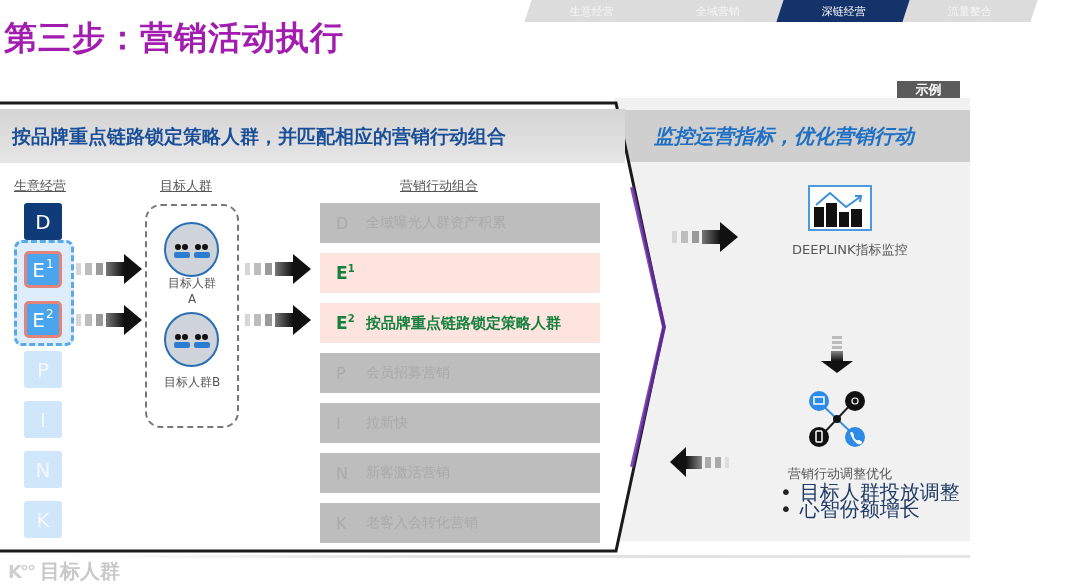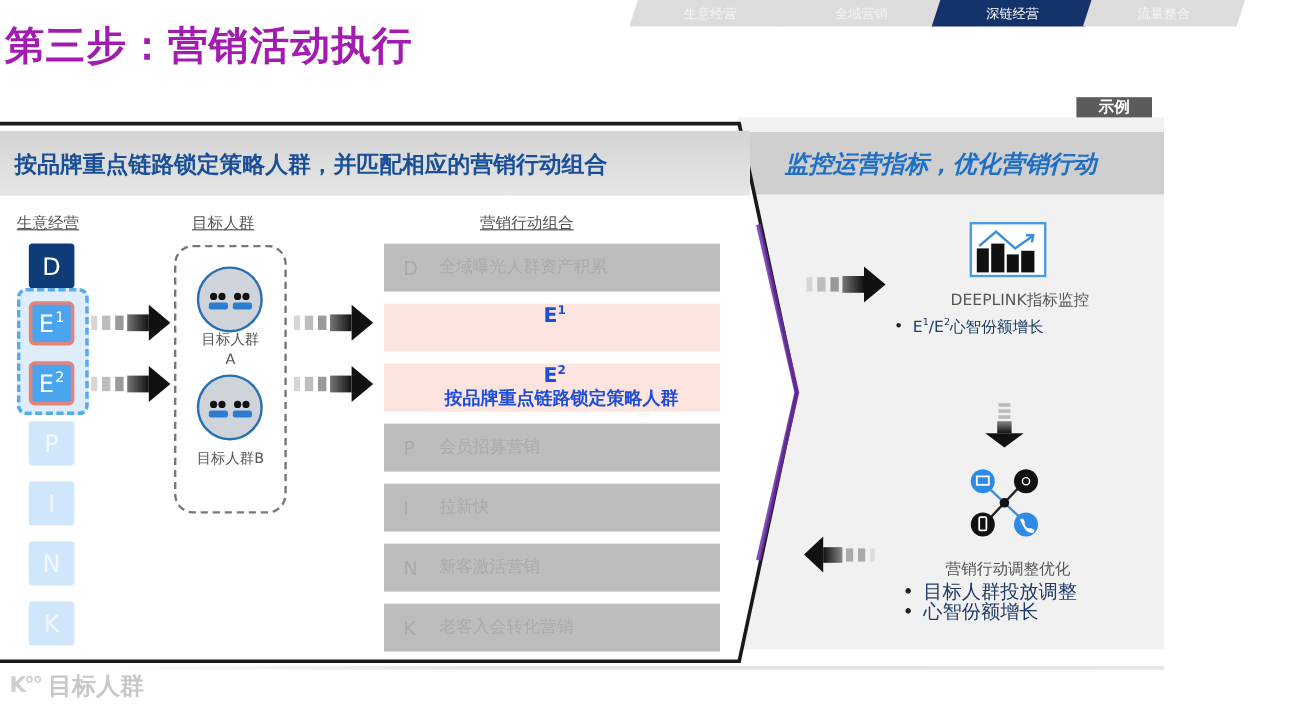--- a/index.html
+++ b/index.html
@@ -54,21 +54,21 @@
   .arrow .dots { display: flex; gap: 4px; margin-right: 3px; }
   .arrow .dots i { display: block; width: 7px; height: 12px; background: #9a9a9a; }
   .arrow .dots i:nth-child(1) { background: #d6d6d6; width: 5px; }
   .arrow .dots i:nth-child(2) { background: #bdbdbd; }
   .arrow .head { width: 0; height: 0; border-top: 15px solid transparent; border-bottom: 15px solid transparent; border-left: 18px solid #111; }
   .arrow .stem { width: 18px; height: 14px; background: linear-gradient(to right, #777, #111); }
 
   
   .action { position: absolute; left: 320px; width: 280px; height: 40px; display: flex; align-items: center; padding-left: 16px; white-space: nowrap; }
   .action.grey { background: #bdbdbd; color: #aaaaaa; font-size: 14px; }
-  .action.pink { background: #fde4df; color: #1d4ed8; font-weight: bold; font-size: 15px; flex-direction: column; }
+  .action.pink { background: #fde4df; color: #15803d; font-weight: bold; font-size: 15px; }
   .action .code { width: 30px; font-size: 16px; }
   .action.pink .code { font-size: 17px; }
   .action sup { font-size: 10px; }
 
   
   .monitor-icon { position: absolute; left: 808px; top: 185px; width: 64px; height: 46px; border: 2px solid #4a9be0; background: #fff; }
   .r-heading { position: absolute; font-size: 13px; color: #555; text-align: center; white-space: nowrap; }
   .r-list { position: absolute; list-style: none; font-size: 13px; color: #1f3b66; }
   .r-list li { line-height: 17px; white-space: nowrap; }
   .r-list li::before { content: "•"; margin-right: 8px; color: #222; }
@@ -271,21 +271,20 @@
     <rect x="4" y="20" width="10" height="20" fill="#111"></rect>
     <rect x="16" y="16" width="11" height="24" fill="#111"></rect>
     <rect x="29" y="25" width="10" height="15" fill="#111"></rect>
     <rect x="41" y="22" width="11" height="18" fill="#111"></rect>
     <polyline points="6,18 20,6 36,20 50,10" fill="none" stroke="#3b8ed8" stroke-width="2"></polyline>
     <polyline points="45,9 51,9 50,15" fill="none" stroke="#3b8ed8" stroke-width="2"></polyline>
   </svg>
 </div>
 <div class="r-heading" style="left:792px;top:241px">DEEPLINK指标监控</div>
 <ul class="r-list" style="left:745px;top:260px">
-  <li><span>E</span><sup>1</sup><span>/E</span><sup>2</sup><span>心智份额增长</span></li>
 </ul>
 
 <div class="down-arrow">
     <i></i>
     <i></i>
     <i></i>
     <div class="stem"></div>
     <div class="head"></div>
   </div>
 
@@ -307,21 +306,21 @@
     <div class="head"></div>
     <div class="stem"></div>
     <div class="dots">
       <i></i>
       <i></i>
       <i></i>
     </div>
   </div>
 
 <div class="r-heading" style="left:788px;top:465px">营销行动调整优化</div>
-<ul class="r-list" style="left:752px;top:484px;font-size:16px">
+<ul class="r-list" style="left:780px;top:484px;font-size:20px">
   <li>目标人群投放调整</li>
   <li>心智份额增长</li>
 </ul>
 
 <div class="footer-line"></div>
 <div class="watermark">
   <span class="logo">K°°</span>
   <span>目标人群</span>
 </div>
 

